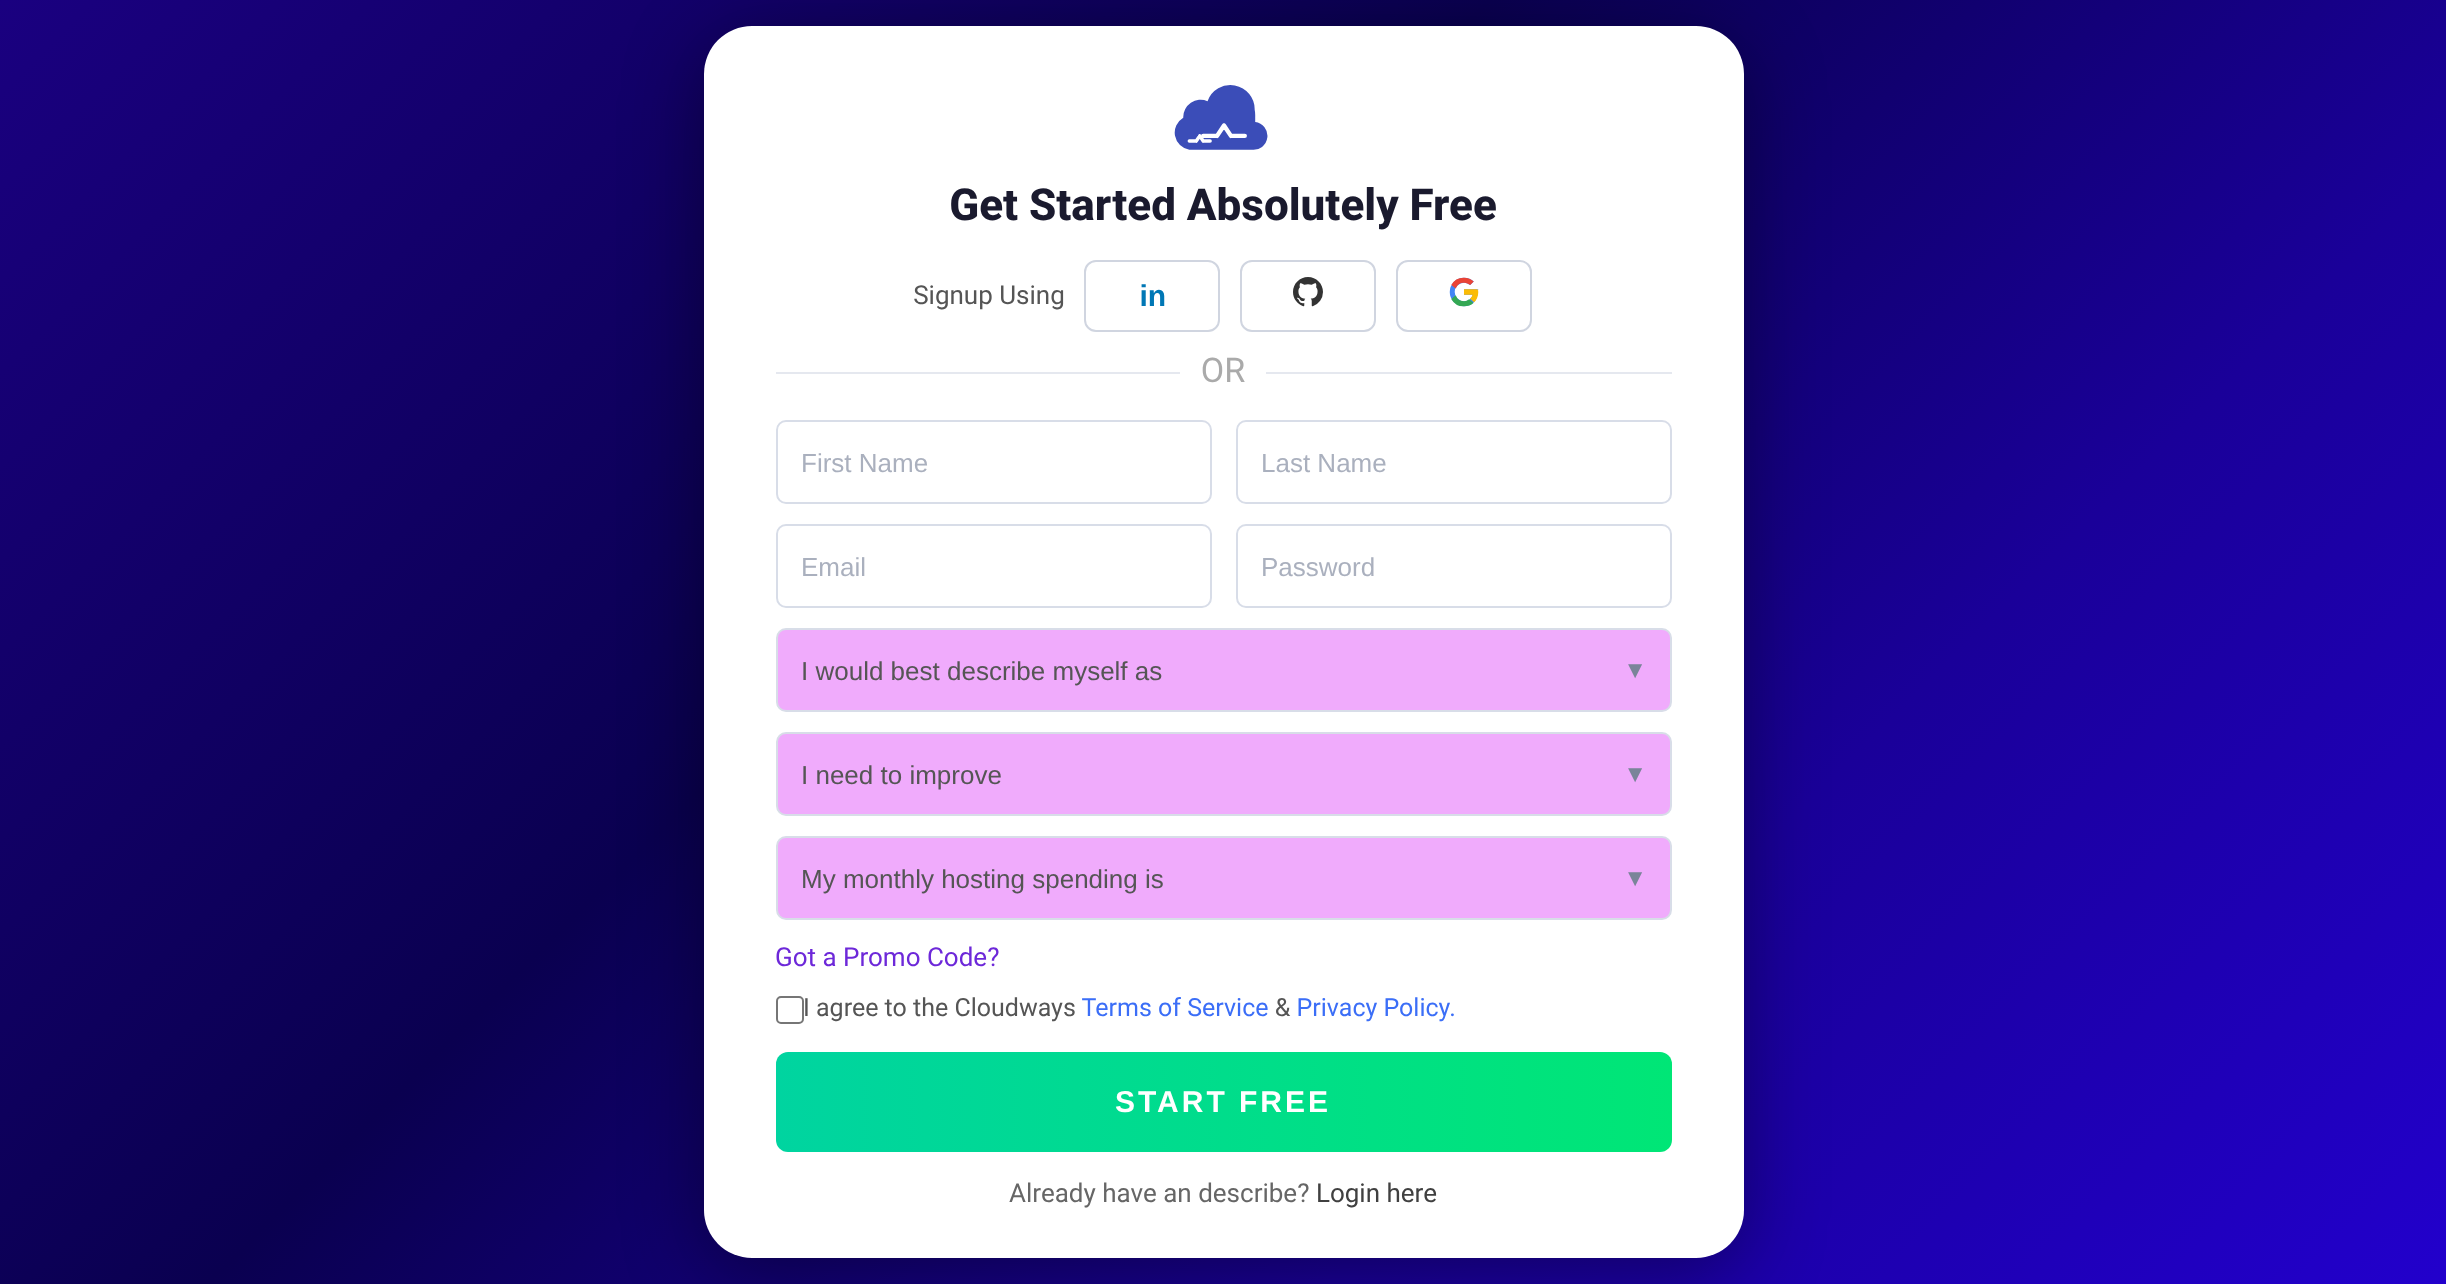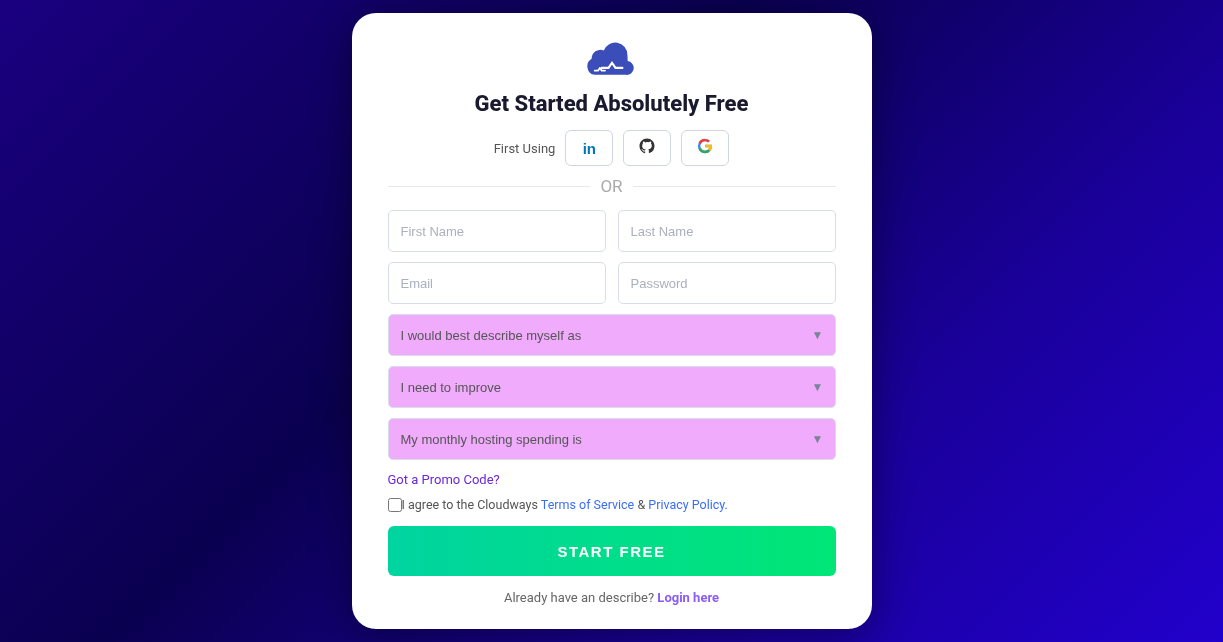--- a/index.html
+++ b/index.html
@@ -44,21 +44,21 @@
       gap: 10px;
       margin-bottom: 10px;
     }
 
     .signup-label {
       font-size: 13px;
       color: #555;
     }
 
     .social-btn {
-      width: 48px;
+      width: 68px;
       height: 36px;
       border: 1.5px solid #d0d5e0;
       border-radius: 6px;
       background: #fff;
       display: flex;
       align-items: center;
       justify-content: center;
       cursor: pointer;
       font-size: 16px;
       font-weight: 700;
@@ -183,23 +183,23 @@
       text-transform: uppercase;
     }
 
     .login-row {
       text-align: center;
       font-size: 13px;
       color: #666;
     }
 
     .login-row a {
-      color: #8b5cf6;
+      color: #404040;
       text-decoration: none;
-      font-weight: 700;
+      font-weight: 400;
     }
 
     
     .cloud-svg {
       width: 52px;
       height: 40px;
     }
   </style>
 </head>
 <body>
@@ -210,21 +210,21 @@
     <svg class="cloud-svg" viewBox="0 0 60 44" fill="none" xmlns="http://www.w3.org/2000/svg">
       <path d="M48 18c0-1-.1-2-.3-3A14 14 0 0020.5 10a10 10 0 00-14 9.5A10 10 0 0010 38h36a8 8 0 002-16z" fill="#3b4db8"></path>
       <path d="M18 30h8M26 30l4-6M30 24l4 6M34 30h8" stroke="white" stroke-width="2.5" stroke-linecap="round"></path>
       <path d="M10 33h4M14 33l2-3M16 30l2 3M18 33h4" stroke="white" stroke-width="2" stroke-linecap="round"></path>
     </svg>
   </div>
 
   <h1 class="title">Get Started Absolutely Free</h1>
 
   <div class="signup-row">
-    <span class="signup-label">First Using</span>
+    <span class="signup-label">Signup Using</span>
     <button class="social-btn">
       <span class="linkedin-icon">in</span>
     </button>
     <button class="social-btn">
       <span class="github-icon">
         <svg width="18" height="18" viewBox="0 0 24 24" fill="#333">
             <path d="M12 2C6.48 2 2 6.48 2 12c0 4.42 2.87 8.17 6.84 9.5.5.09.68-.22.68-.48l-.01-1.7c-2.78.6-3.37-1.34-3.37-1.34-.45-1.15-1.11-1.46-1.11-1.46-.91-.62.07-.61.07-.61 1 .07 1.53 1.03 1.53 1.03.89 1.52 2.34 1.08 2.91.83.09-.65.35-1.08.63-1.33-2.22-.25-4.56-1.11-4.56-4.94 0-1.09.39-1.98 1.03-2.68-.1-.25-.45-1.27.1-2.64 0 0 .84-.27 2.75 1.02A9.56 9.56 0 0112 6.8c.85.004 1.71.115 2.51.337 1.91-1.29 2.75-1.02 2.75-1.02.55 1.37.2 2.39.1 2.64.64.7 1.03 1.59 1.03 2.68 0 3.84-2.34 4.69-4.57 4.93.36.31.68.92.68 1.85l-.01 2.75c0 .27.18.58.69.48A10.01 10.01 0 0022 12c0-5.52-4.48-10-10-10z"></path>
           </svg>
       </span>
     </button>

